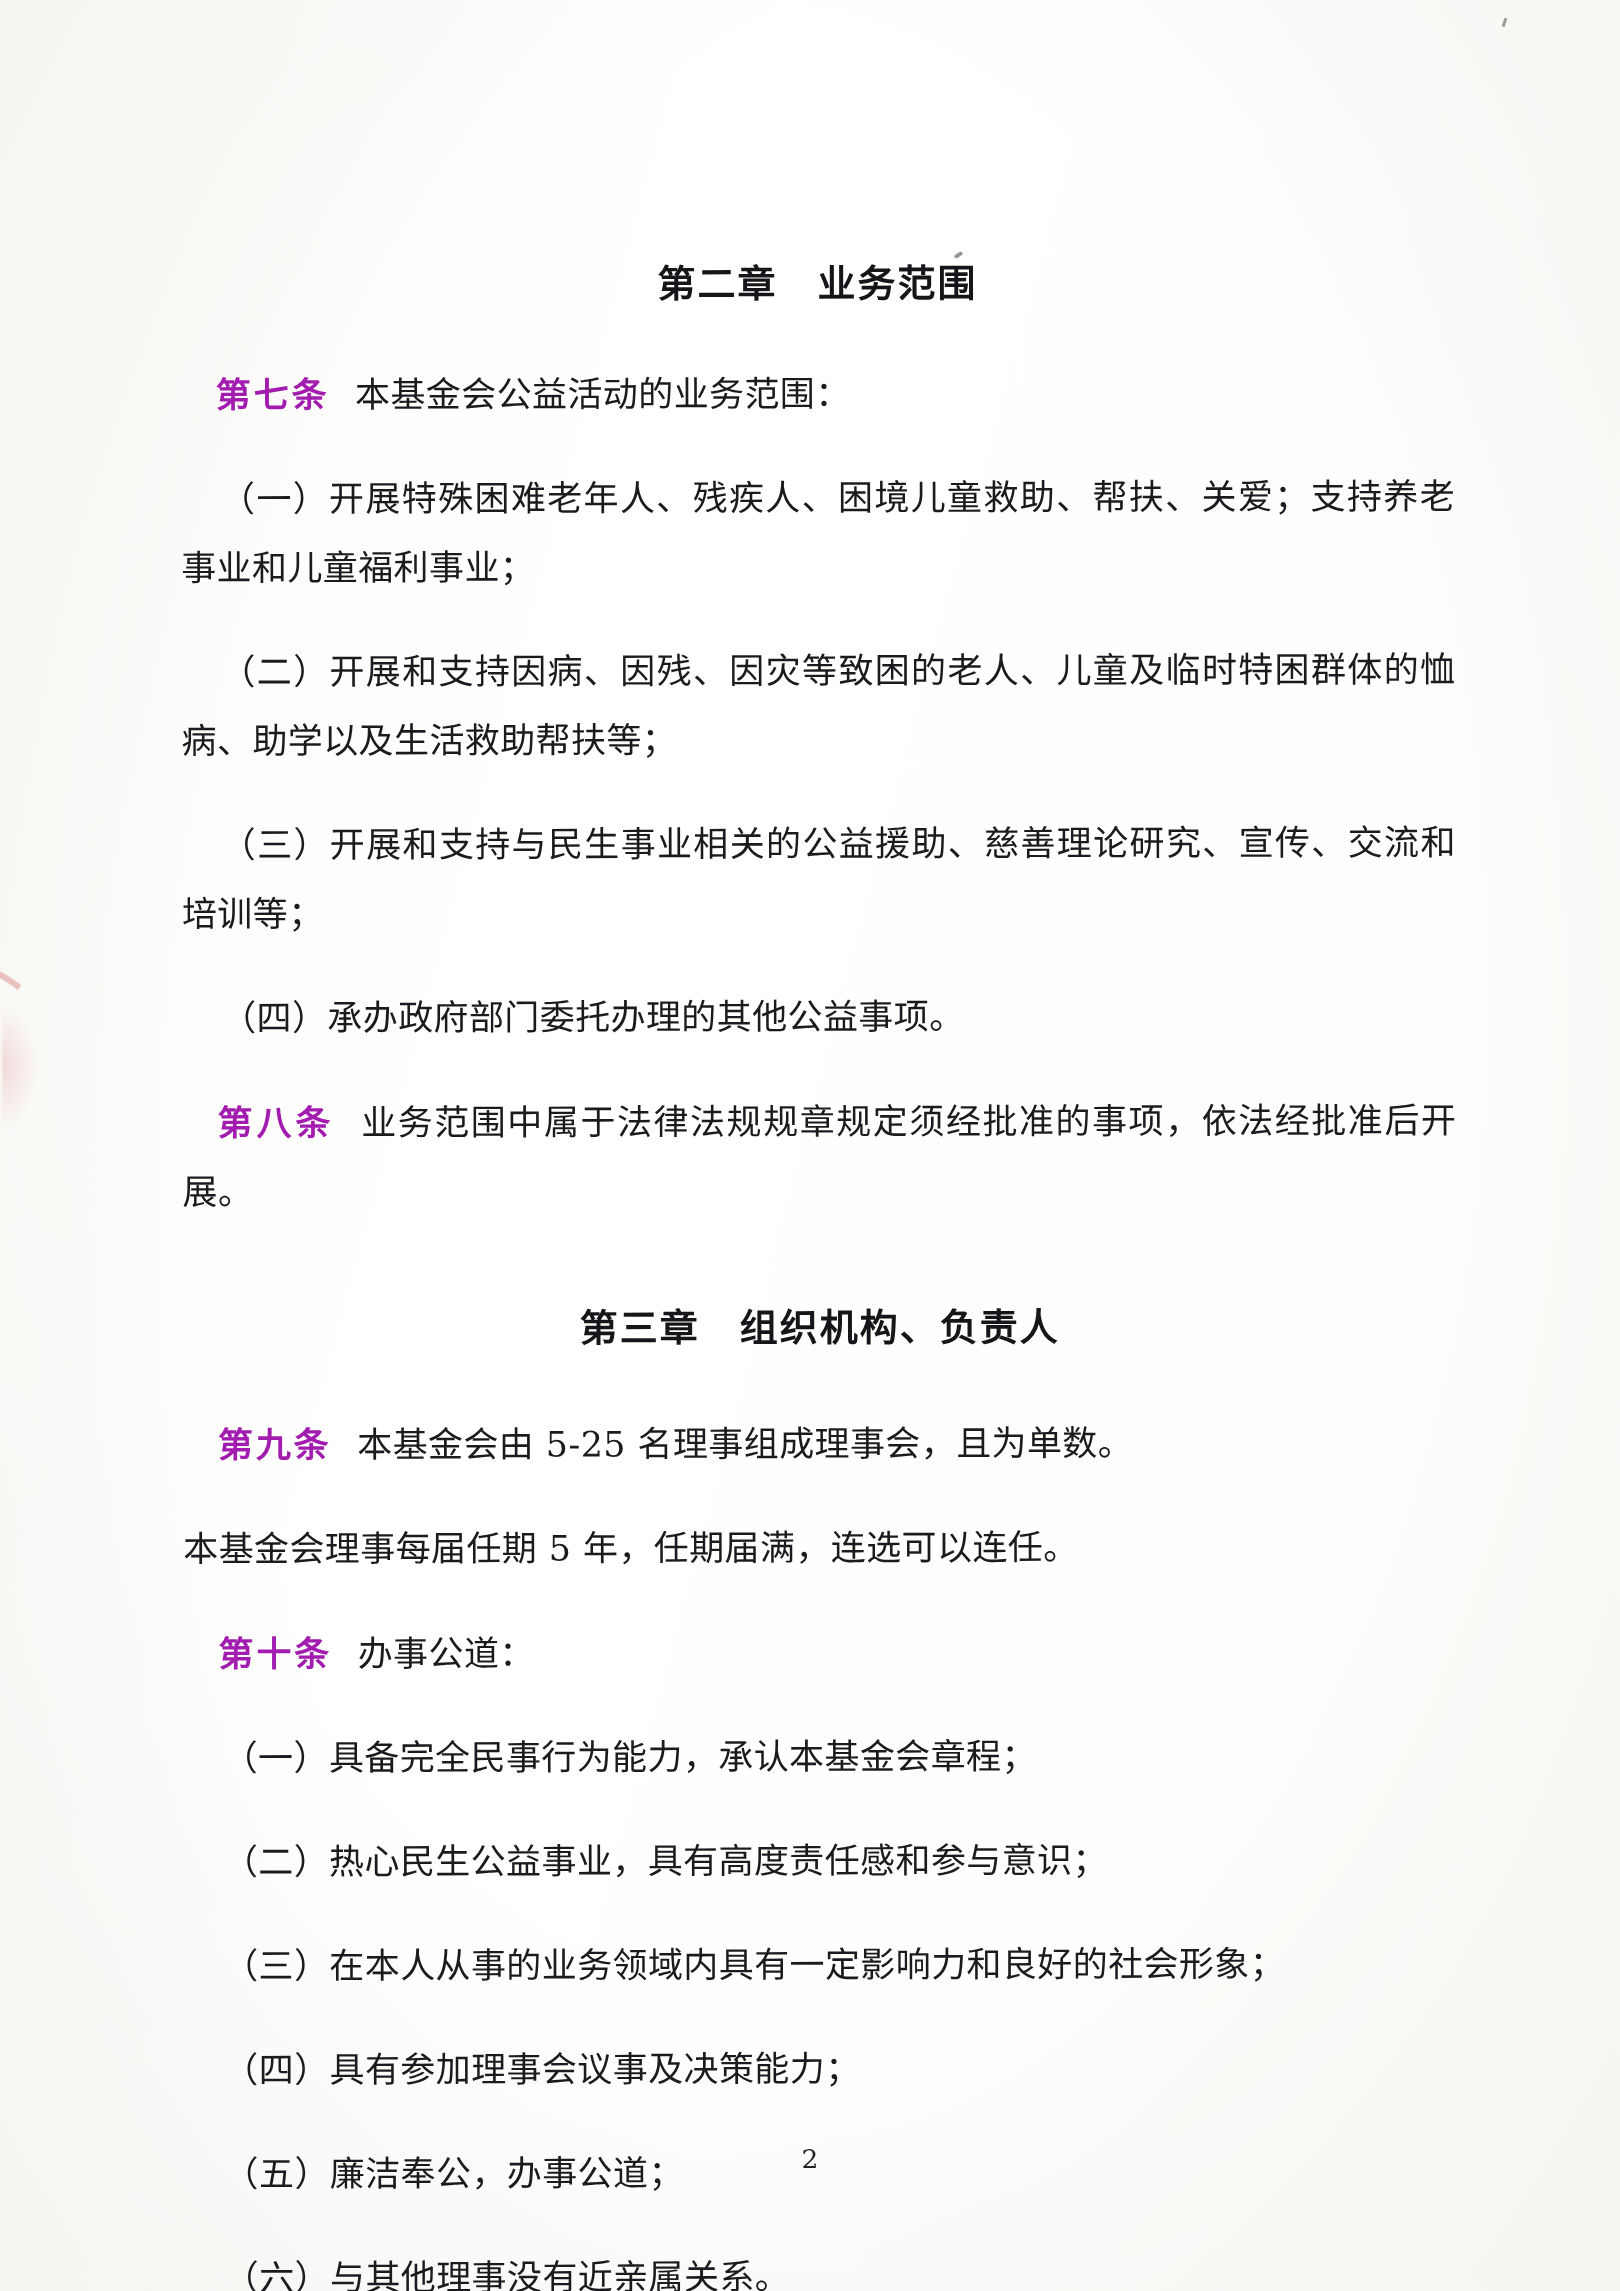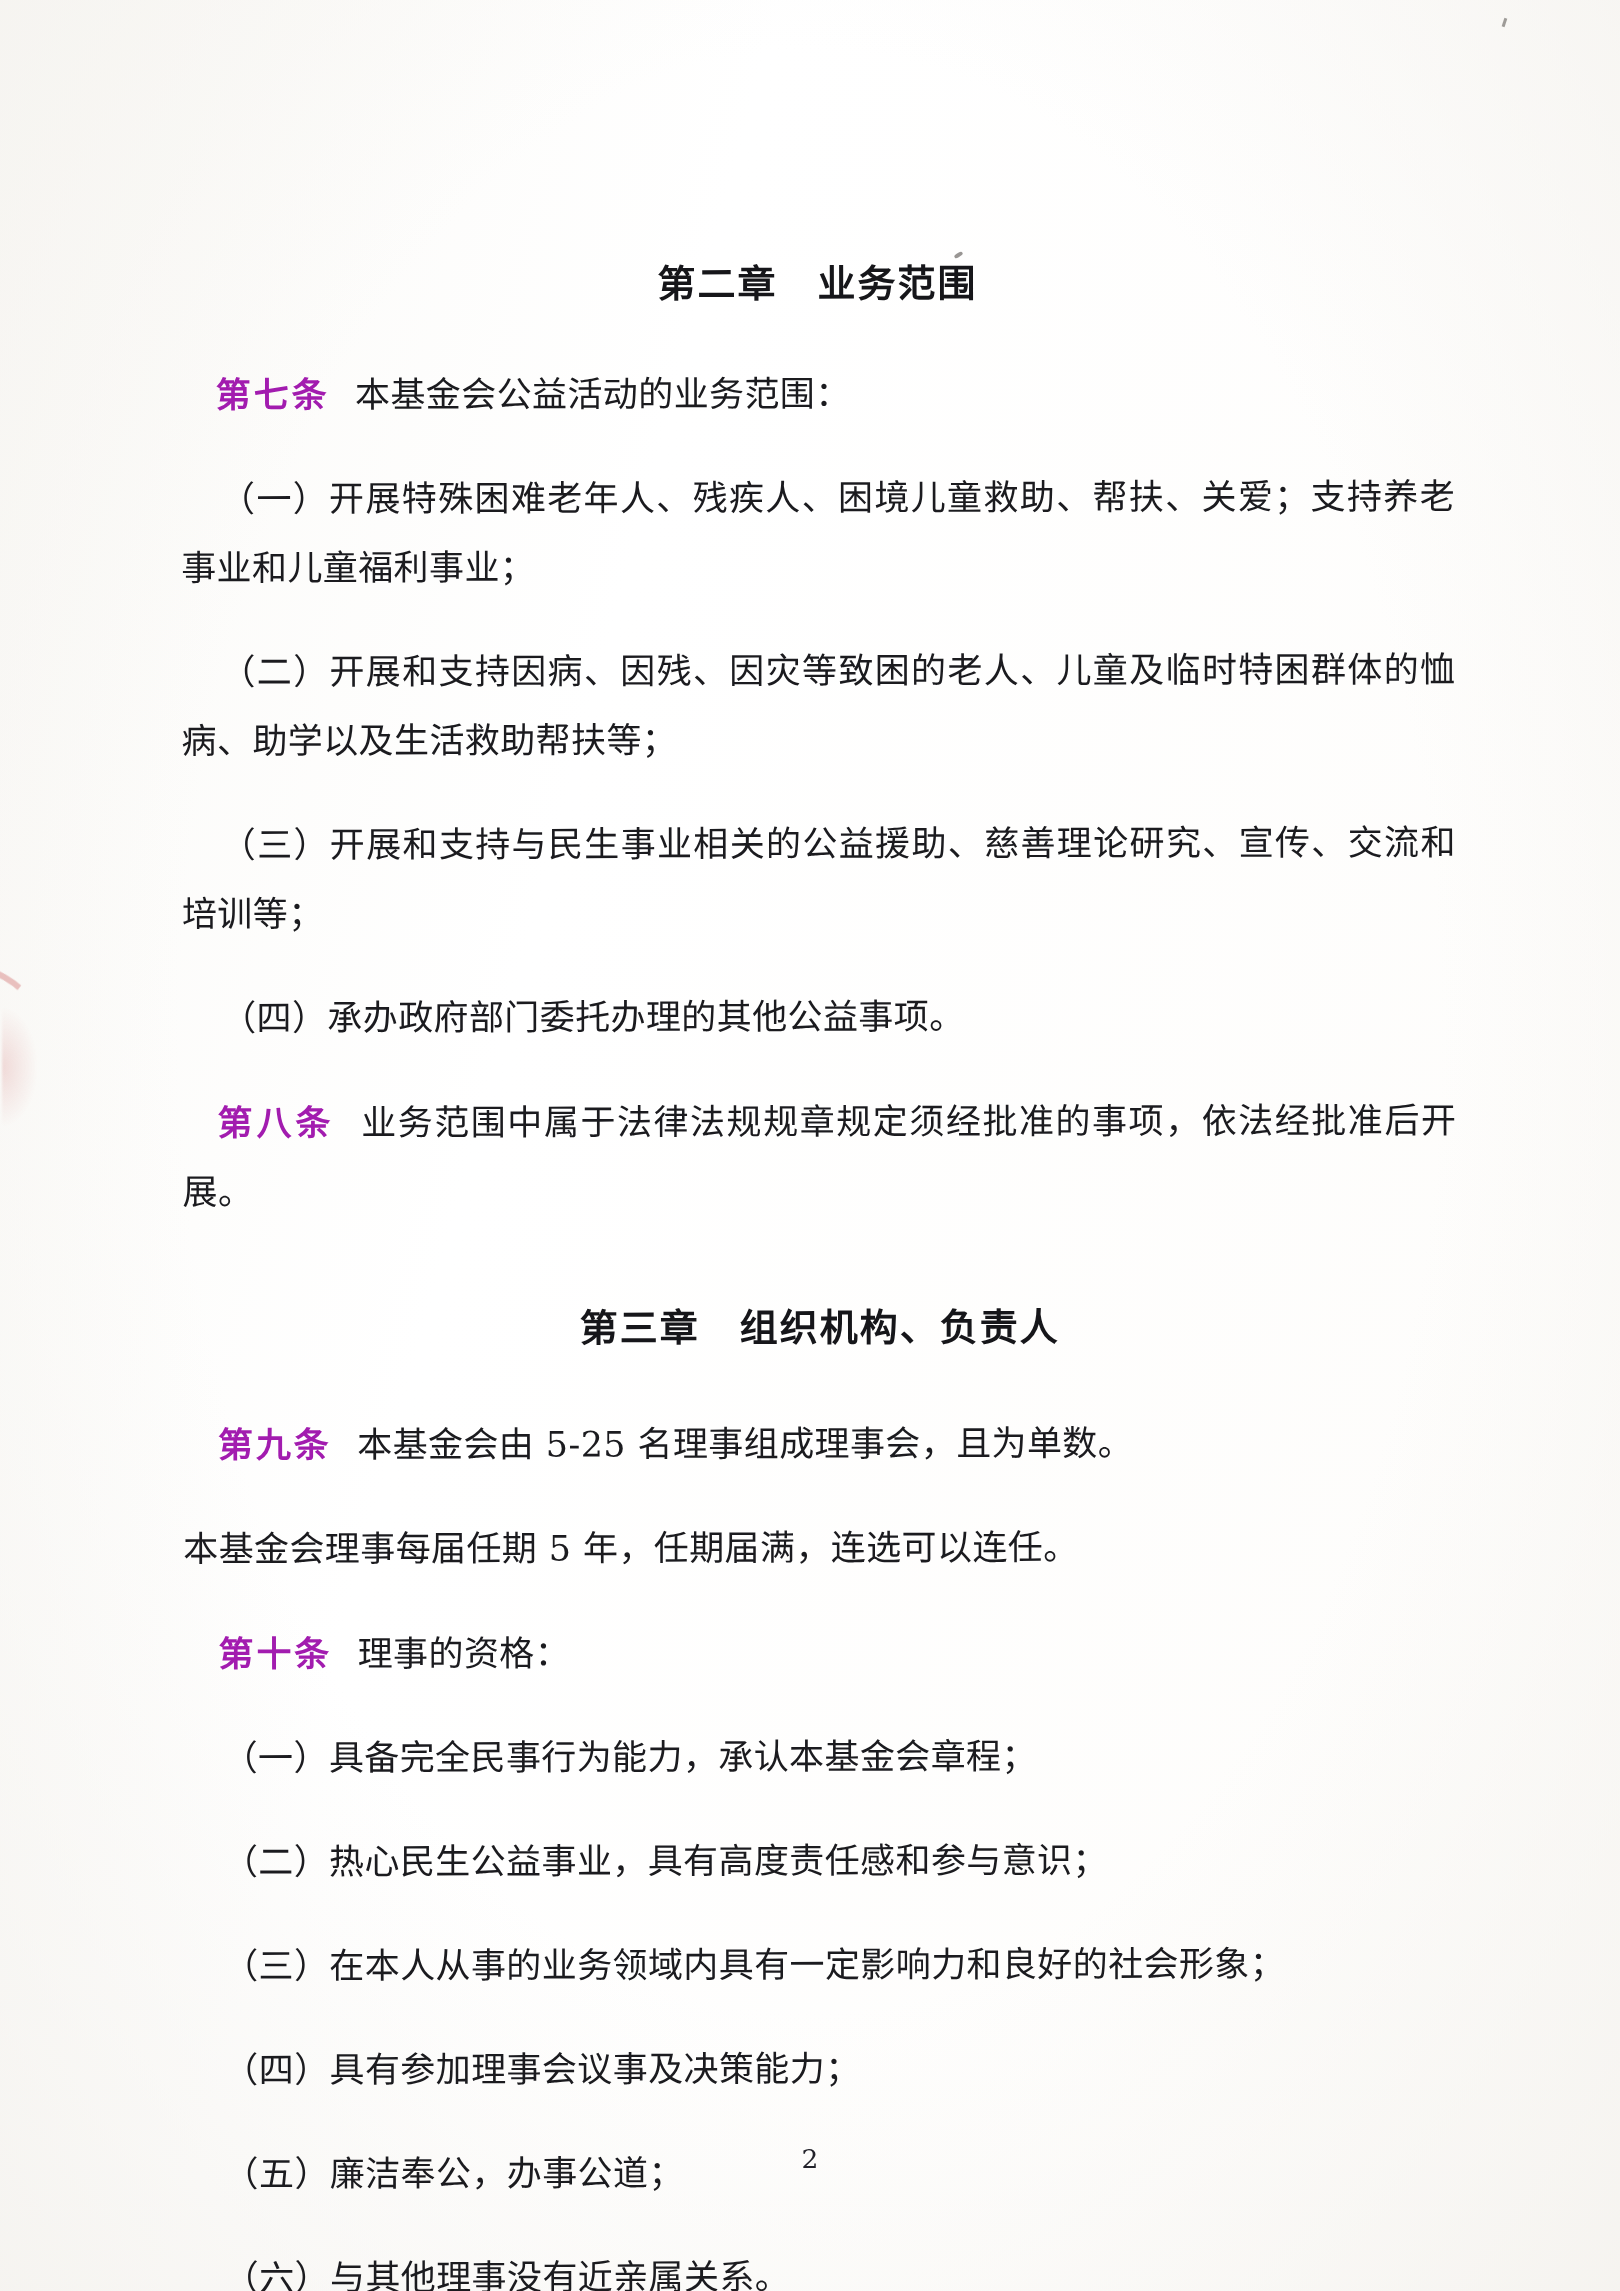--- a/index.html
+++ b/index.html
@@ -167,21 +167,21 @@
       </p>
 
       <div class="chapter-heading blk-ch3-title">第三章　组织机构、负责人</div>
 
       <p class="para indent-1 blk-a9">
         <span class="art-label">第九条</span><span class="art-gap"></span><span>本基金会由 5-25 名理事组成理事会，且为单数。</span>
       </p>
       <p class="para flush">本基金会理事每届任期 5 年，任期届满，连选可以连任。</p>
 
       <p class="para indent-1 blk-a10">
-        <span class="art-label">第十条</span><span class="art-gap"></span><span>理事的资格：</span>
+        <span class="art-label">第十条</span><span class="art-gap"></span><span>办事公道：</span>
       </p>
       <p class="para indent-2">（一）具备完全民事行为能力，承认本基金会章程；</p>
       <p class="para indent-2">（二）热心民生公益事业，具有高度责任感和参与意识；</p>
       <p class="para indent-2">（三）在本人从事的业务领域内具有一定影响力和良好的社会形象；</p>
       <p class="para indent-2">（四）具有参加理事会议事及决策能力；</p>
       <p class="para indent-2">（五）廉洁奉公，办事公道；</p>
       <p class="para indent-2">（六）与其他理事没有近亲属关系。</p>
 
     </div>
   </div>

